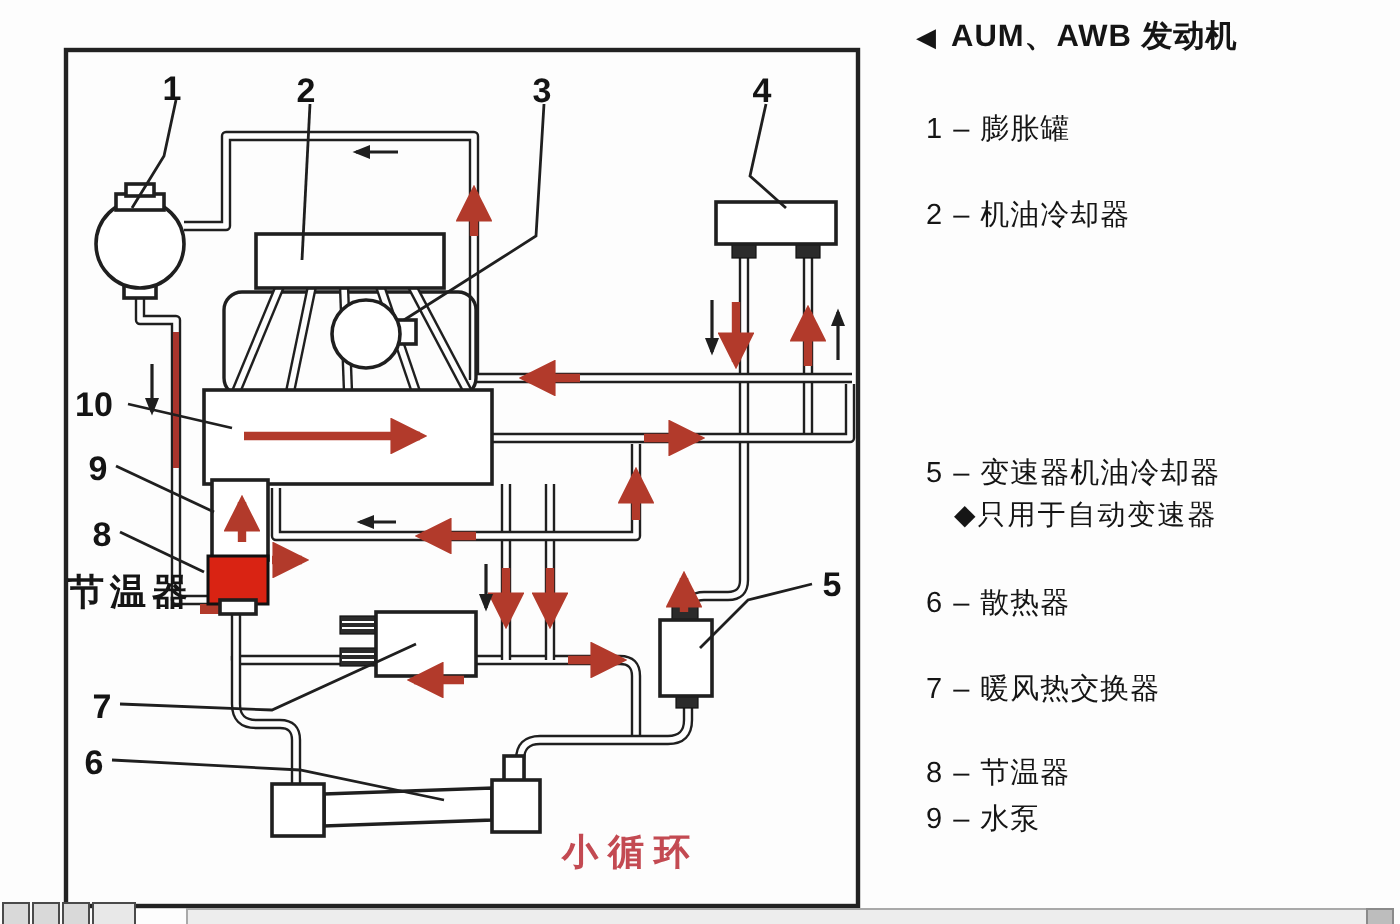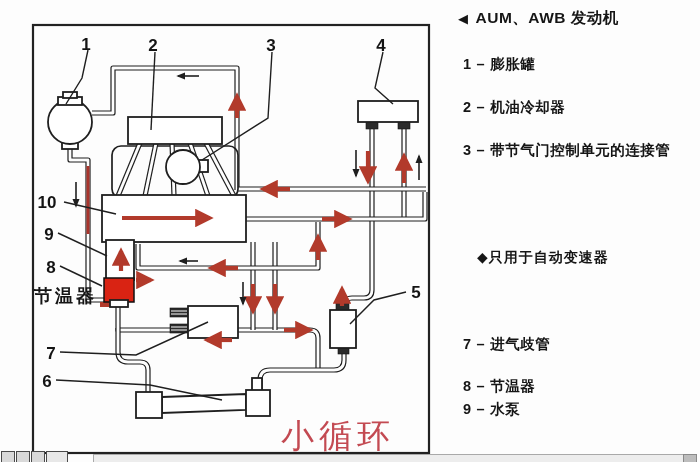--- a/index.html
+++ b/index.html
@@ -15,25 +15,25 @@
   .pipe .i{fill:none;stroke:#fdfdfd;stroke-width:2.8;stroke-linejoin:round;stroke-linecap:butt;}
   .comp{fill:#ffffff;stroke:#1f1f1f;stroke-width:1.8;}
   .thin{fill:none;stroke:#1f1f1f;stroke-width:1.4;}
   .fit{fill:#2b2b2b;stroke:#111;stroke-width:0.6;}
   .ra{stroke:#b23a2b;stroke-width:4.2;}
   .ba{stroke:#1f1f1f;stroke-width:1.6;}
   .legend{position:absolute;left:455px;top:0;width:245px;height:462px;background:#fdfdfd;}
   .legend-title{position:absolute;left:3px;top:8px;font-size:15.5px;font-weight:700;
     letter-spacing:0.5px;display:flex;align-items:center;gap:7px;white-space:nowrap;}
   .legend-title .tri{font-size:13px;line-height:1;}
-  .lrow{position:absolute;left:8px;font-size:14.5px;font-weight:700;white-space:nowrap;letter-spacing:0.5px;}
+  .lrow{position:absolute;left:8px;font-size:14.5px;font-weight:400;white-space:nowrap;letter-spacing:0.5px;}
   .lrow .sep{margin:0 5px;}
-  .lnote{position:absolute;left:22px;font-size:14px;font-weight:700;white-space:nowrap;letter-spacing:1px;}
+  .lnote{position:absolute;left:22px;font-size:14px;font-weight:400;white-space:nowrap;letter-spacing:1px;}
   .tstat-label{position:absolute;left:34px;top:284px;font-size:18px;font-weight:700;letter-spacing:3px;}
-  .loop-label{position:absolute;left:281px;top:414px;font-size:33px;font-weight:400;
+  .loop-label{position:absolute;left:281px;top:414px;font-size:18px;font-weight:700;
     color:#c34a52;letter-spacing:5px;}
   
   .artifact{position:absolute;left:0;top:449px;width:700px;height:13px;}
   .abtn{position:absolute;top:2px;height:10px;background:#d9d9d9;border:1px solid #4a4a4a;}
   .abar{position:absolute;left:93px;top:5px;width:596px;height:7px;background:#ededed;
     border:1px solid #a9a9a9;border-right:none;}
   .acap{position:absolute;left:683px;top:5px;width:12px;height:9px;background:#bdbdbd;border:1px solid #8a8a8a;}
 </style>
 </head>
 <body>
@@ -242,26 +242,29 @@
       <span class="tri">◀</span>
       <span>AUM、AWB 发动机</span>
     </div>
 
     <div class="lrow" style="top:55px">
       <span>1</span><span class="sep">–</span><span>膨胀罐</span>
     </div>
     <div class="lrow" style="top:98px">
       <span>2</span><span class="sep">–</span><span>机油冷却器</span>
     </div>
-    <div class="lrow" style="top:141px">
-      <span>3</span><span class="sep">–</span><span>带节气门控制单元的连接管</span>
+    <div class="lrow" style="top:227px">
+      <span>5</span><span class="sep">–</span><span>变速器机油冷却器</span>
     </div>
     <div class="lnote" style="top:249px">◆只用于自动变速器</div>
+    <div class="lrow" style="top:292px">
+      <span>6</span><span class="sep">–</span><span>散热器</span>
+    </div>
     <div class="lrow" style="top:335px">
-      <span>7</span><span class="sep">–</span><span>进气歧管</span>
+      <span>7</span><span class="sep">–</span><span>暖风热交换器</span>
     </div>
     <div class="lrow" style="top:377px">
       <span>8</span><span class="sep">–</span><span>节温器</span>
     </div>
     <div class="lrow" style="top:400px">
       <span>9</span><span class="sep">–</span><span>水泵</span>
     </div>
   </div>
 
   

